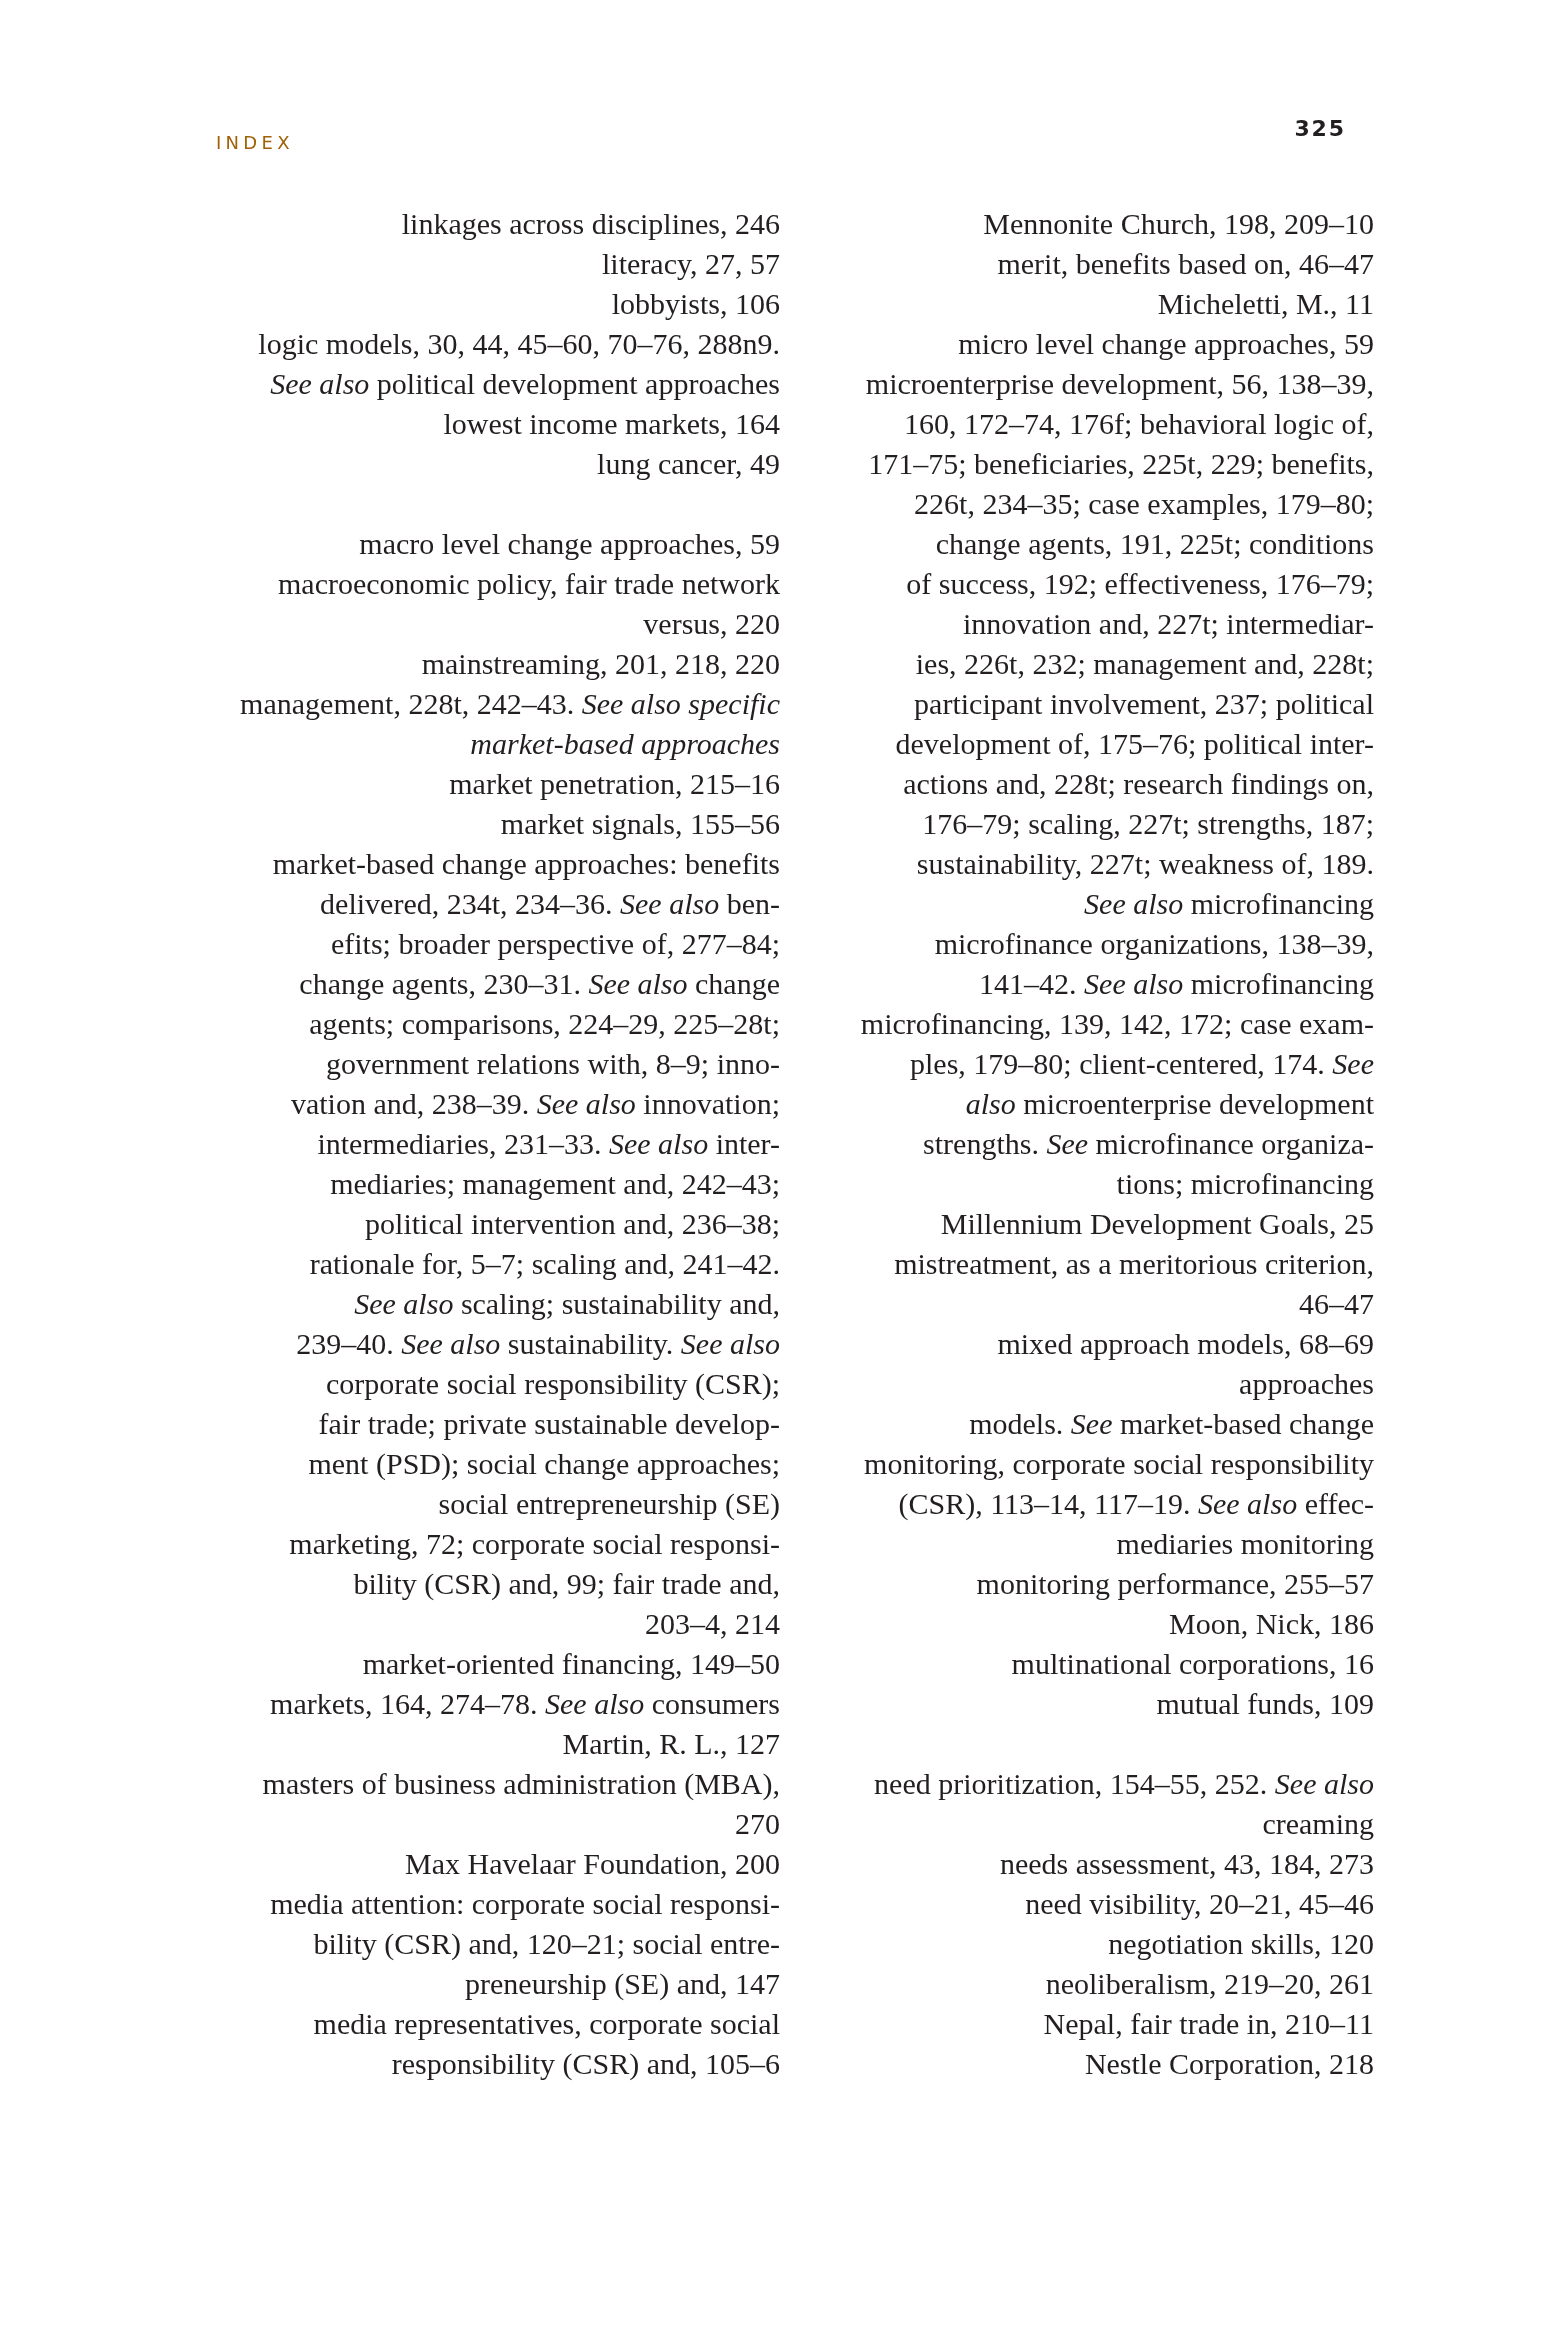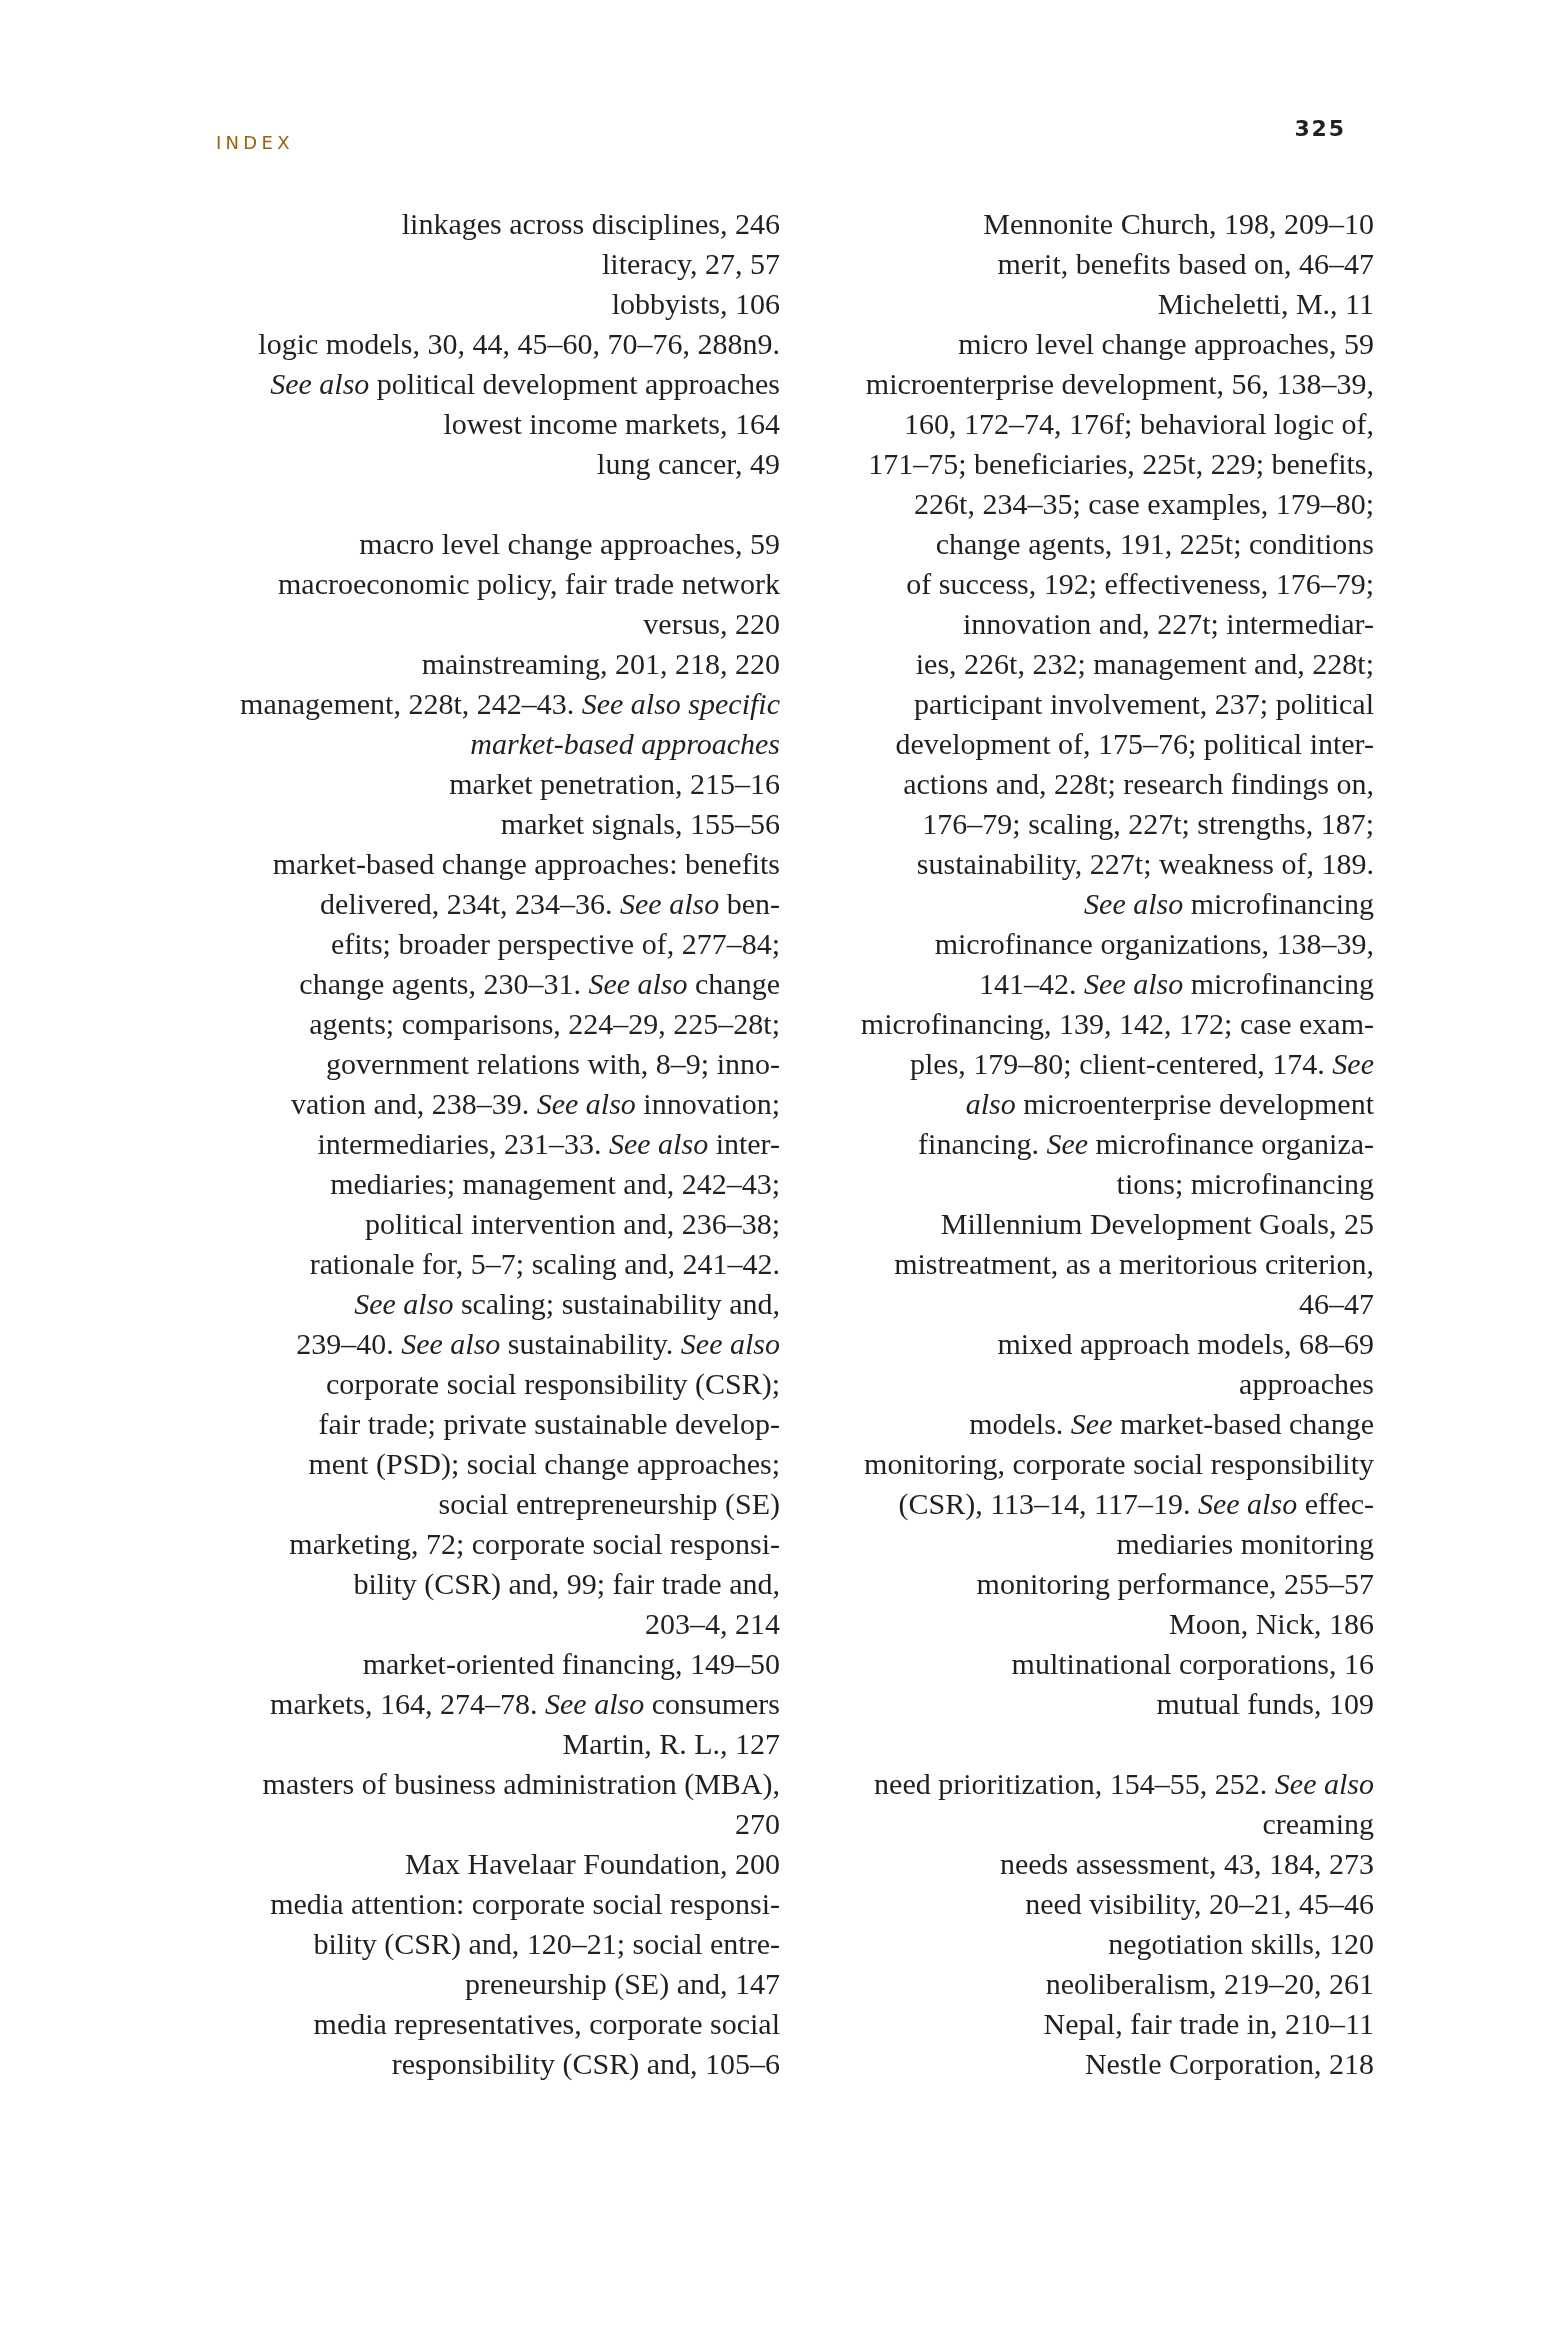--- a/index.html
+++ b/index.html
@@ -156,21 +156,21 @@
     <div class="entry">
       <span class="line"><span>microfinance organizations, 138–39,</span></span>
       <span class="line indent"><span>141–42. </span><em>See also</em><span> microfinancing</span></span>
     </div>
     <div class="entry">
       <span class="line"><span>microfinancing, 139, 142, 172; case exam-</span></span>
       <span class="line indent"><span>ples, 179–80; client-centered, 174. </span><em>See</em></span>
       <span class="line indent"><em>also</em><span> microenterprise development</span></span>
     </div>
     <div class="entry">
-      <span class="line"><span>financing. </span><em>See</em><span> microfinance organiza-</span></span>
+      <span class="line"><span>strengths. </span><em>See</em><span> microfinance organiza-</span></span>
       <span class="line indent"><span>tions; microfinancing</span></span>
     </div>
     <div class="entry">
       <span class="line"><span>Millennium Development Goals, 25</span></span>
     </div>
     <div class="entry">
       <span class="line"><span>mistreatment, as a meritorious criterion,</span></span>
       <span class="line indent"><span>46–47</span></span>
     </div>
     <div class="entry">

